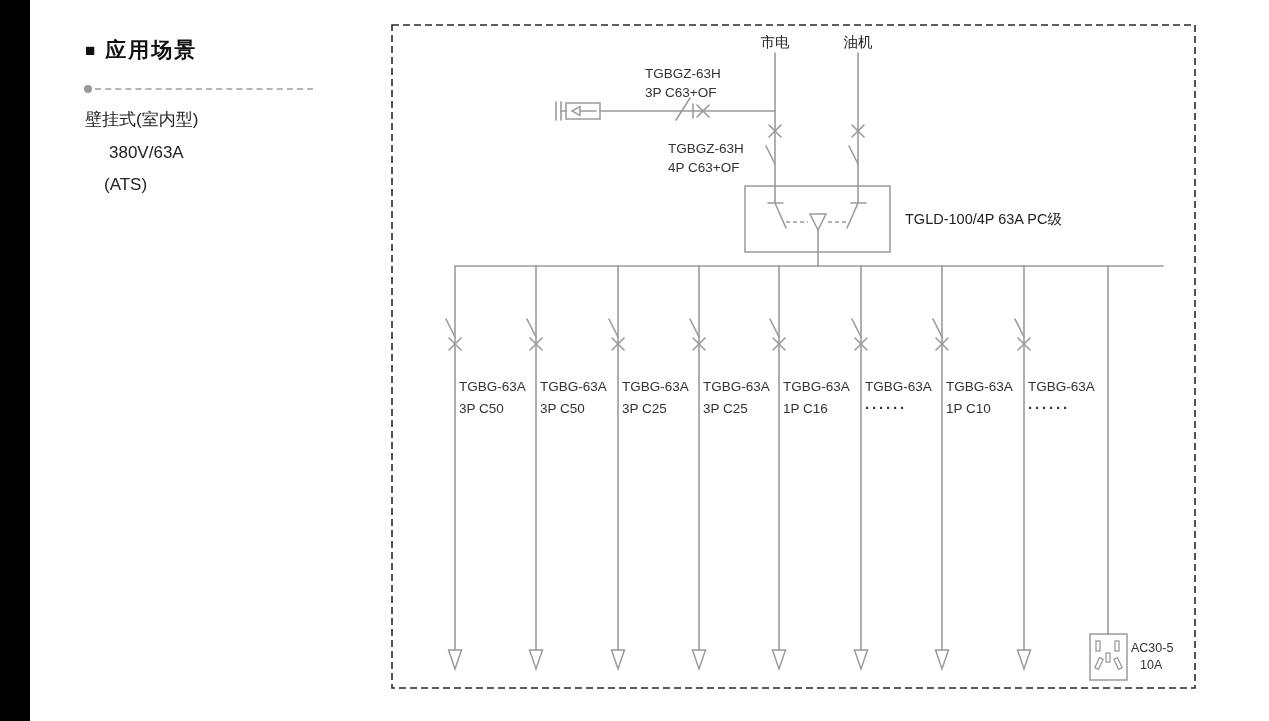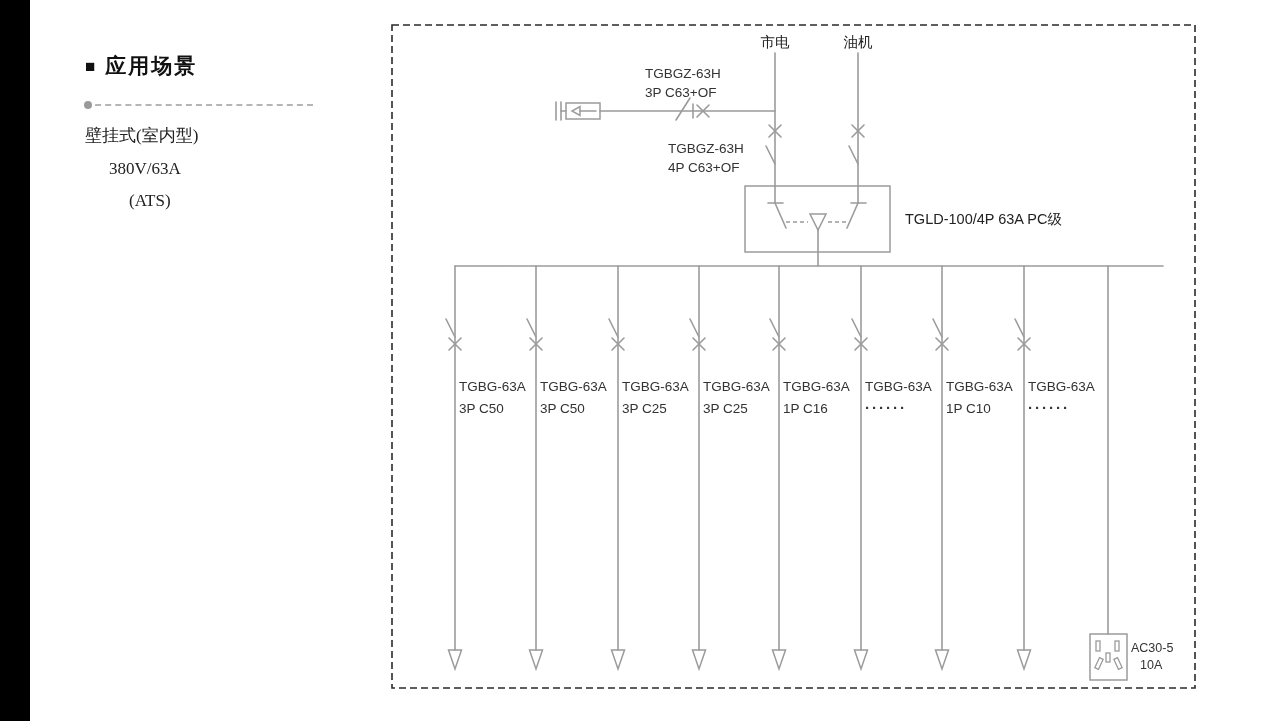--- a/index.html
+++ b/index.html
@@ -1,28 +1,28 @@
 <!DOCTYPE html>
 <html><head>
 <meta charset="utf-8">
 <style>
   html,body{margin:0;padding:0;background:#fff;}
   .page{
     position:relative;width:1269px;height:721px;background:#ffffff;
     font-family:"Liberation Sans",sans-serif;overflow:hidden;
   }
   .left-bar{position:absolute;left:0;top:0;width:30px;height:721px;background:#000;}
-  .left-panel{position:absolute;left:85px;top:52px;width:250px;color:#1c1c1c;font-family:Liberation Serif, serif;}
+  .left-panel{position:absolute;left:85px;top:36px;width:250px;color:#1c1c1c;}
   .heading{font-size:21px;font-weight:bold;letter-spacing:2px;color:#111;}
   .heading .bullet{font-size:17px;margin-right:8px;vertical-align:1px;}
   .sep{position:relative;width:228px;border-top:2px dashed #b5b5b5;margin:24px 0 18px 0;}
   .sep .dot{position:absolute;left:-1px;top:-5px;width:8px;height:8px;border-radius:50%;background:#9a9a9a;}
   .pline{font-size:17px;color:#222;}
   .pl2{margin-top:12px;margin-left:24px;}
-  .pl3{margin-top:12px;margin-left:44px;}
+  .pl3{margin-top:12px;margin-left:19px;}
   .pl1{margin-top:4px;}
   svg.diagram{position:absolute;left:0;top:0;}
   .w{stroke:#9b9b9b;stroke-width:1.6;fill:none;stroke-linecap:round;}
   .dash{stroke:#9b9b9b;stroke-width:1.4;fill:none;stroke-dasharray:4 3;}
   .dashed-border{fill:none;stroke:#2a2a2a;stroke-width:1.6;stroke-dasharray:7 4;}
   .box{fill:none;stroke:#9b9b9b;stroke-width:1.5;}
   .arrow{fill:none;stroke:#9b9b9b;stroke-width:1.5;stroke-linejoin:miter;}
   .pin{fill:none;stroke:#9b9b9b;stroke-width:1.3;}
   .t{font-family:"Liberation Sans",sans-serif;font-size:13.5px;fill:#333;}
   .mid{text-anchor:middle;font-size:14.5px;fill:#222;}

